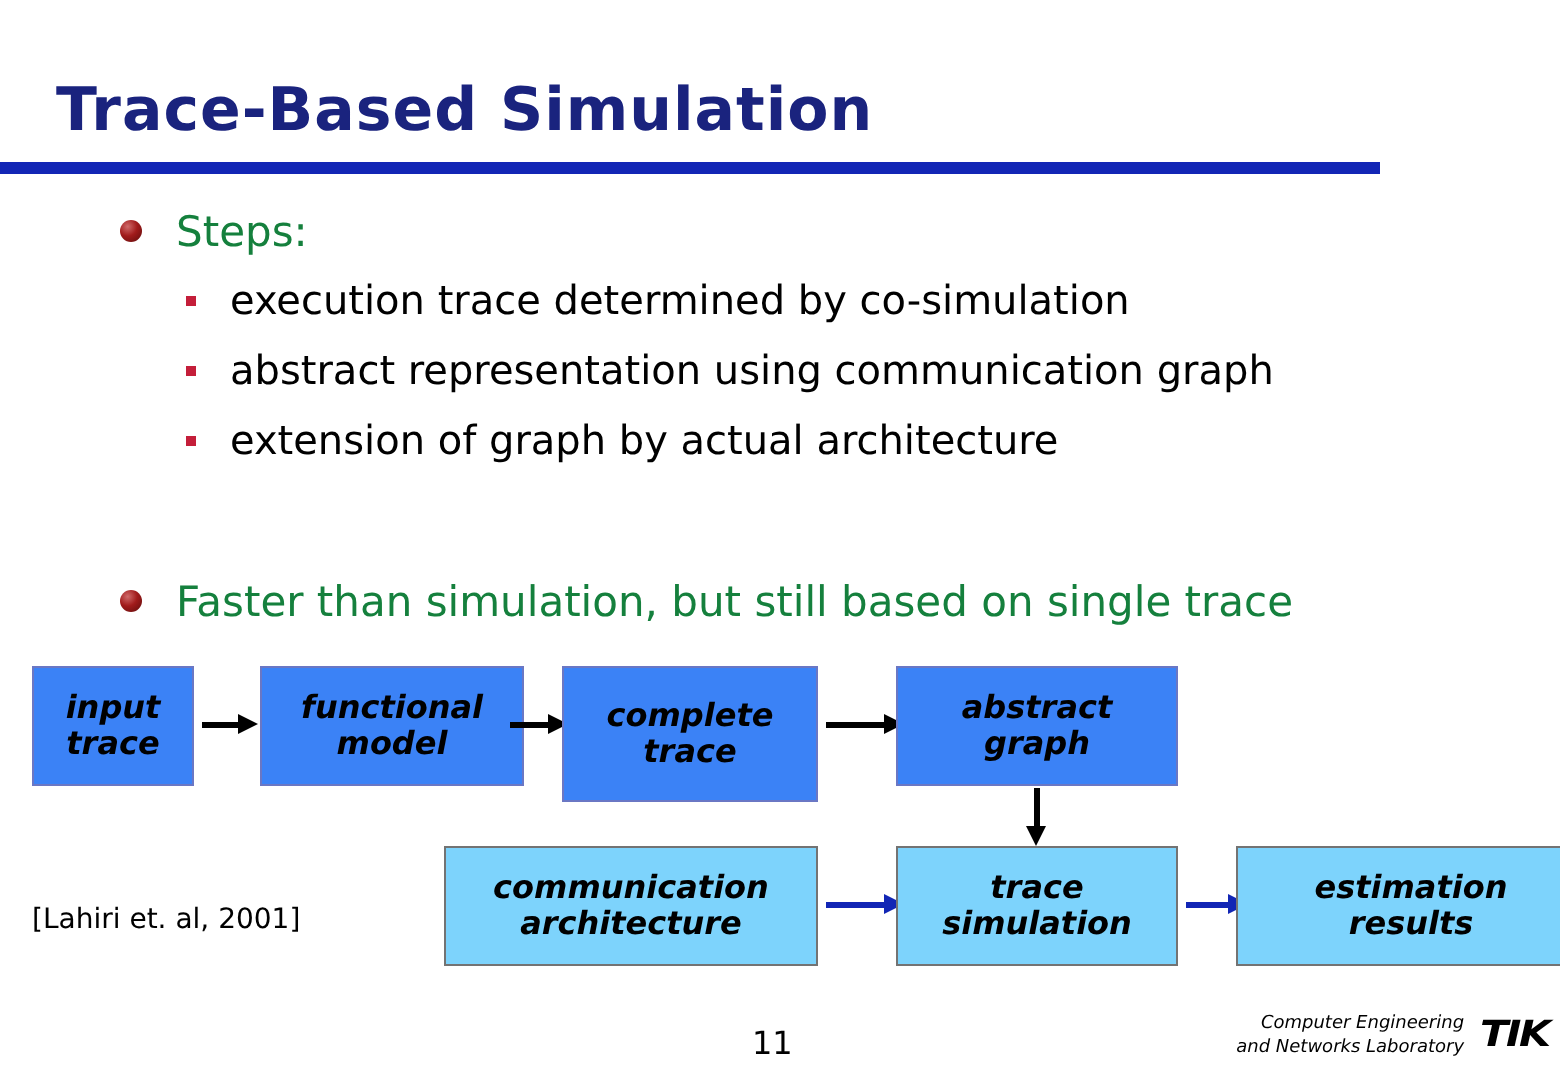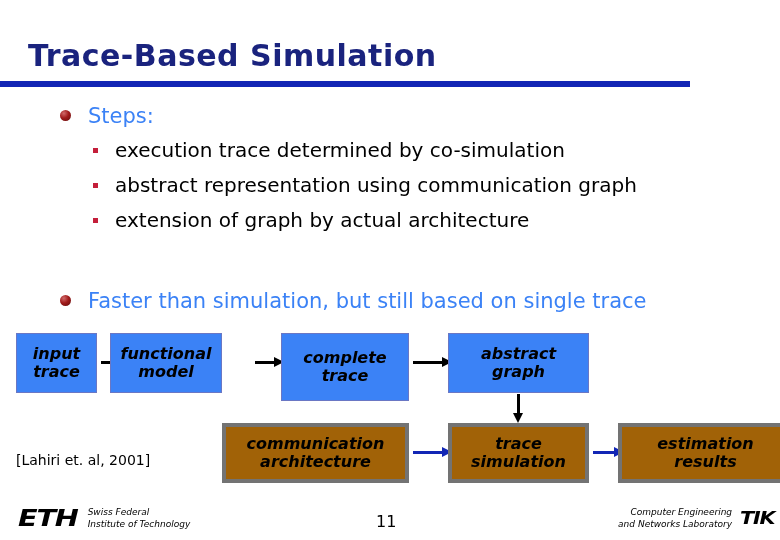--- a/index.html
+++ b/index.html
@@ -41,21 +41,21 @@
     width: 690px;
     height: 6px;
     background: #1226b5;
   }
 
   
   .bullet-l1 {
     position: absolute;
     left: 60px;
     font-size: 21px;
-    color: #3b82f6;
+    color: #15803d;
     font-family: "DejaVu Sans", sans-serif;
     white-space: nowrap;
   }
   .bullet-l1 .marker {
     display: inline-block;
     width: 11px;
     height: 11px;
     border-radius: 50%;
     background: radial-gradient(circle at 35% 30%, #d06a6a 0%, #a11b1b 45%, #5e0c0c 100%);
     margin-right: 17px;
@@ -91,22 +91,22 @@
     font-weight: bold;
     font-size: 16px;
     line-height: 1.15;
     color: #000000;
   }
   .box-gray {
     background: #3b82f6;
     border: 1px solid #6a77c4;
   }
   .box-yellow {
-    background: #a16207;
-    border: 4px solid #737373;
+    background: #7dd3fc;
+    border: 1px solid #737373;
   }
 
   
   .arrow-h {
     position: absolute;
     height: 3px;
   }
   .arrow-h.black { background: #000000; }
   .arrow-h.blue  { background: #1226b5; }
   .arrow-h::after {
@@ -240,21 +240,21 @@
 
   <div class="box box-gray" style="left:16px; top:333px; width:81px; height:60px;">
     <div>
       <span>input</span><br>
       <span>trace</span>
     </div>
   </div>
 
   <div class="arrow-h black" style="left:101px; top:361px; width:19px;"></div>
 
-  <div class="box box-gray" style="left:110px; top:333px; width:112px; height:60px;">
+  <div class="box box-gray" style="left:130px; top:333px; width:132px; height:60px;">
     <div>
       <span>functional</span><br>
       <span>model</span>
     </div>
   </div>
 
   <div class="arrow-h black" style="left:255px; top:361px; width:20px;"></div>
 
   <div class="box box-gray" style="left:281px; top:333px; width:128px; height:68px;">
     <div>
@@ -294,27 +294,20 @@
 
   <div class="box box-yellow" style="left:618px; top:423px; width:175px; height:60px;">
     <div>
       <span>estimation</span><br>
       <span>results</span>
     </div>
   </div>
 
   <div id="citation">[Lahiri et. al, 2001]</div>
 
-  <div id="footer-left">
-    <div id="eth-logo">ETH</div>
-    <div id="eth-text">
-      <span>Swiss Federal</span><br>
-      <span>Institute of Technology</span>
-    </div>
-  </div>
 
   <div id="page-number">11</div>
 
   <div id="footer-right">
     <div id="tik-text">
       <span>Computer Engineering</span><br>
       <span>and Networks Laboratory</span>
     </div>
     <div id="tik-logo">TIK</div>
   </div>

